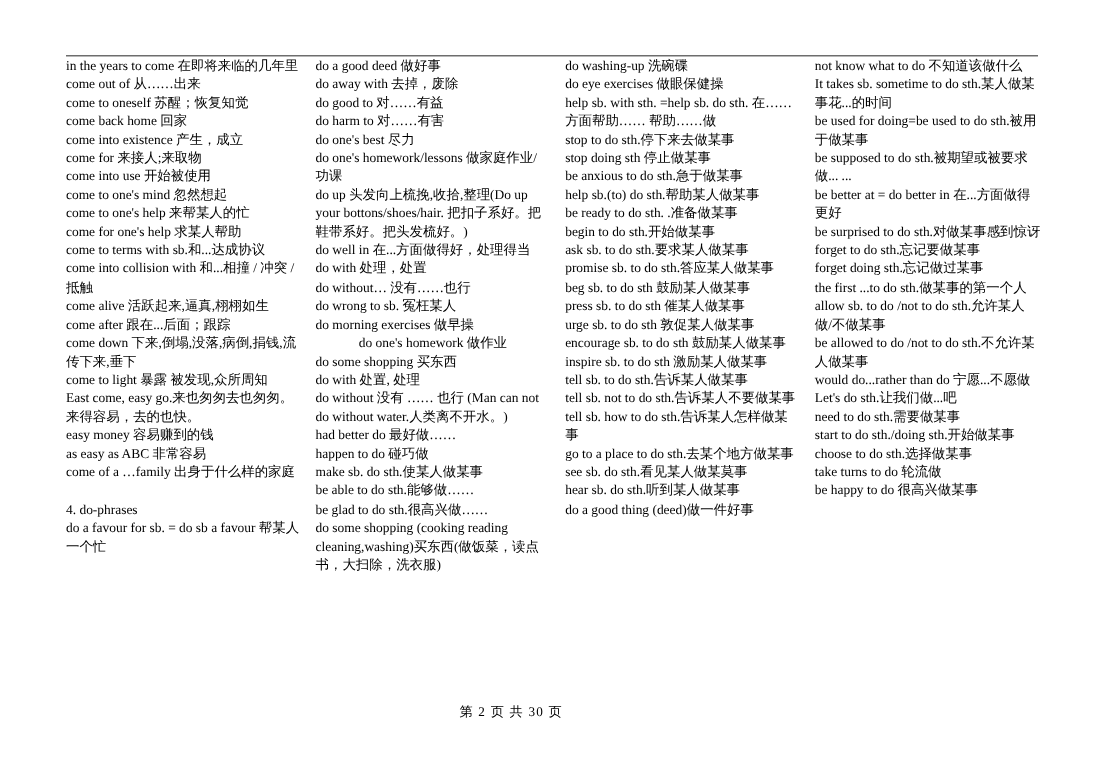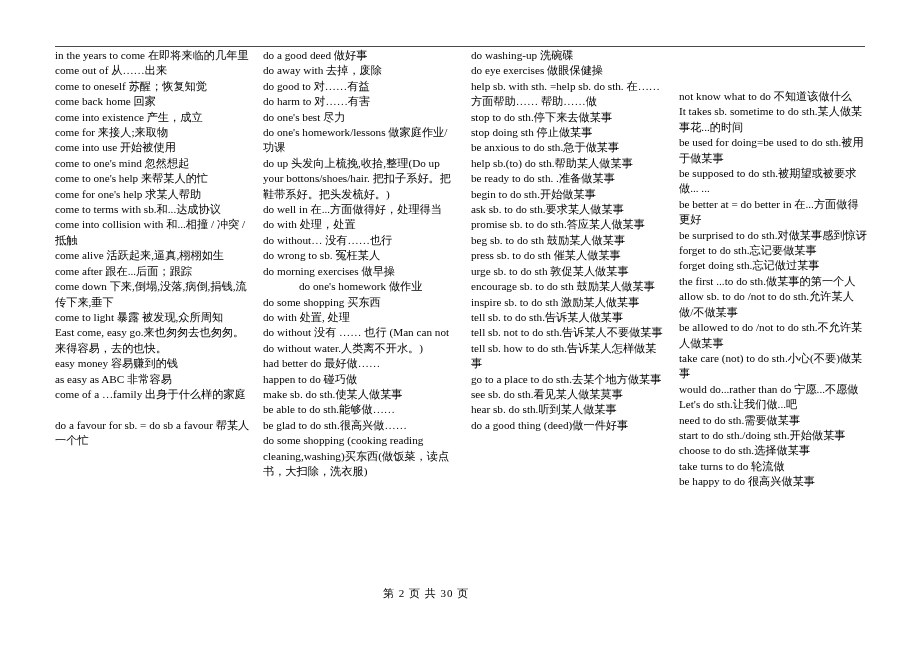--- a/index.html
+++ b/index.html
@@ -42,21 +42,20 @@
     align-items: flex-start;
   }
   .col {
     width: 197px;
     margin-right: 13px;
     box-sizing: border-box;
   }
   .col:last-child {
     margin-right: 0;
     width: 190px;
-    margin-top: 41px;
   }
   .entry {
     font-size: 11.2px;
     line-height: 15.4px;
     text-align: left;
     margin: 0;
     padding: 0;
     word-wrap: break-word;
     overflow-wrap: break-word;
     white-space: pre-wrap;
@@ -102,20 +101,21 @@
         <div class="entry">come into collision with 和...相撞 / 冲突 / 抵触</div>
         <div class="entry">come alive 活跃起来,逼真,栩栩如生</div>
         <div class="entry">come after 跟在...后面；跟踪</div>
         <div class="entry">come down 下来,倒塌,没落,病倒,捐钱,流传下来,垂下</div>
         <div class="entry">come to light 暴露 被发现,众所周知</div>
         <div class="entry">East come, easy go.来也匆匆去也匆匆。来得容易，去的也快。</div>
         <div class="entry">easy money 容易赚到的钱</div>
         <div class="entry">as easy as ABC 非常容易</div>
         <div class="entry">come of a …family 出身于什么样的家庭</div>
         <div class="entry spacer"></div>
+        <div class="entry">4. do-phrases</div>
         <div class="entry">do a favour for sb. = do sb a favour 帮某人一个忙</div>
       </div>
     <div class="col">
         <div class="entry">do a good deed 做好事</div>
         <div class="entry">do away with 去掉，废除</div>
         <div class="entry">do good to 对……有益</div>
         <div class="entry">do harm to 对……有害</div>
         <div class="entry">do one's best 尽力</div>
         <div class="entry">do one's homework/lessons 做家庭作业/功课</div>
         <div class="entry">do up 头发向上梳挽,收拾,整理(Do up your bottons/shoes/hair. 把扣子系好。把鞋带系好。把头发梳好。)</div>
@@ -165,21 +165,20 @@
         <div class="entry">It takes sb. sometime to do sth.某人做某事花...的时间</div>
         <div class="entry">be used for doing=be used to do sth.被用于做某事</div>
         <div class="entry">be supposed to do sth.被期望或被要求做... ...</div>
         <div class="entry">be better at = do better in 在...方面做得更好</div>
         <div class="entry">be surprised to do sth.对做某事感到惊讶</div>
         <div class="entry">forget to do sth.忘记要做某事</div>
         <div class="entry">forget doing sth.忘记做过某事</div>
         <div class="entry">the first ...to do sth.做某事的第一个人</div>
         <div class="entry">allow sb. to do /not to do sth.允许某人做/不做某事</div>
         <div class="entry">be allowed to do /not to do sth.不允许某人做某事</div>
-        <div class="entry">take care (not) to do sth.小心(不要)做某事</div>
         <div class="entry">would do...rather than do 宁愿...不愿做</div>
         <div class="entry">Let's do sth.让我们做...吧</div>
         <div class="entry">need to do sth.需要做某事</div>
         <div class="entry">start to do sth./doing sth.开始做某事</div>
         <div class="entry">choose to do sth.选择做某事</div>
         <div class="entry">take turns to do 轮流做</div>
         <div class="entry">be happy to do 很高兴做某事</div>
       </div>
   </div>
 

